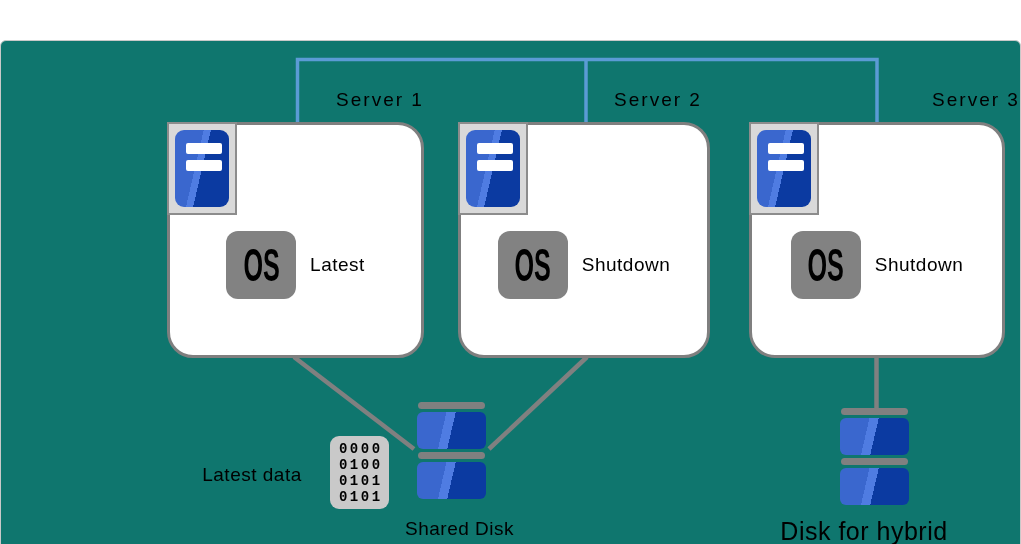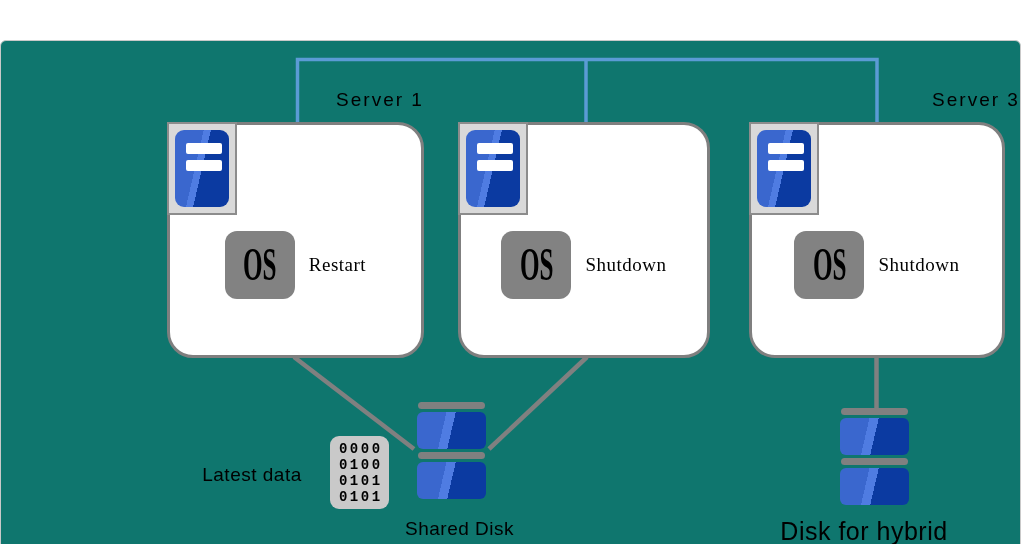--- a/index.html
+++ b/index.html
@@ -10,21 +10,20 @@
     overflow:hidden;
     margin-top:40px;
   }
   svg.lines{position:absolute;left:0;top:0;z-index:1;}
 
   
   .server-box{
     position:absolute;top:81px;height:230px;
     background:#fff;border:3px solid #7f7f7f;border-radius:26px;
     z-index:2;
-    font-family:Liberation Serif, serif;
   }
   .server-box.s1{left:166px;width:251px;}
   .server-box.s2{left:457px;width:246px;}
   .server-box.s3{left:748px;width:250px;}
 
   .server-label{
     position:absolute;top:48px;width:140px;z-index:2;
     font-size:19px;letter-spacing:2px;text-align:center;white-space:nowrap;
   }
   .server-label.l1{left:309px;}
@@ -105,34 +104,35 @@
 <div class="canvas">
 
   <svg class="lines" width="1021" height="544" viewBox="0 0 1021 544">
     <path d="M296.5 81 L296.5 18.5 L876 18.5 L876 81 M585 18.5 L585 81" fill="none" stroke="#5b9bd5" stroke-width="3.5"></path>
     <path d="M293 316 L413 408" fill="none" stroke="#808080" stroke-width="4.5"></path>
     <path d="M586 316 L488 408" fill="none" stroke="#808080" stroke-width="4.5"></path>
     <path d="M875.5 316 L875.5 368" fill="none" stroke="#808080" stroke-width="4.5"></path>
   </svg>
 
   <div class="server-label l1">Server 1</div>
+  <div class="server-label l2">Server 2</div>
   <div class="server-label l3">Server 3</div>
 
   <div class="server-box s1">
     <div class="tower-frame">
       <div class="tower">
         <div class="tower-slot t1"></div>
         <div class="tower-slot t2"></div>
       </div>
     </div>
     <div class="os-row">
       <div class="os-badge">
         <span>OS</span>
       </div>
-      <div class="os-action">Restart</div>
+      <div class="os-action">Latest</div>
     </div>
   </div>
 
   <div class="server-box s2">
     <div class="tower-frame">
       <div class="tower">
         <div class="tower-slot t1"></div>
         <div class="tower-slot t2"></div>
       </div>
     </div>

